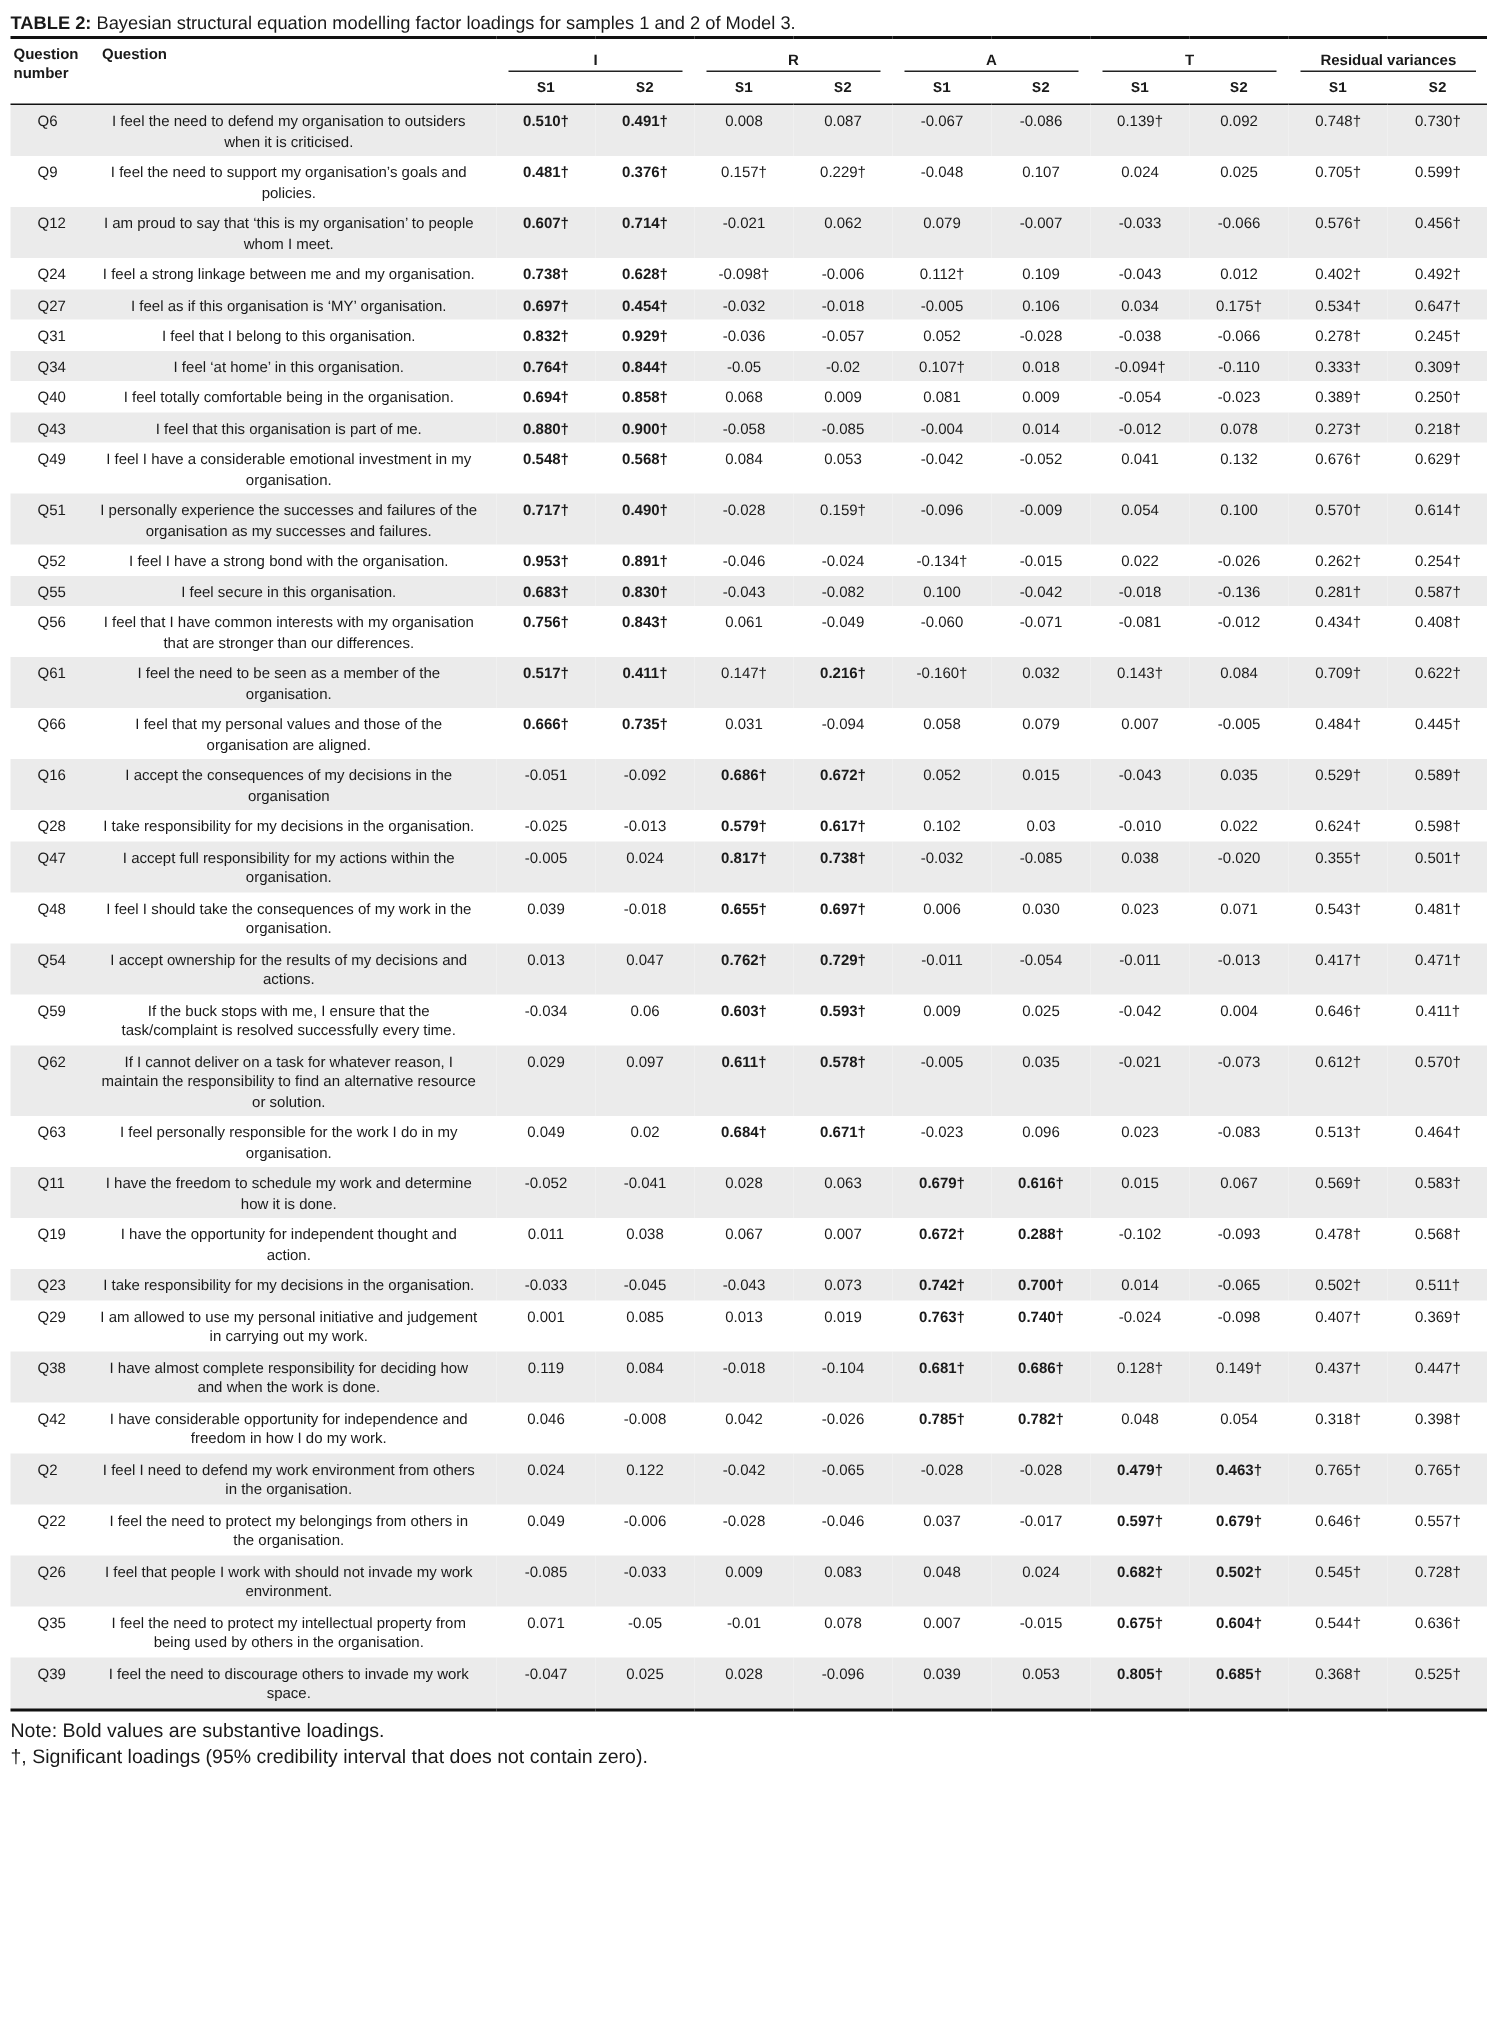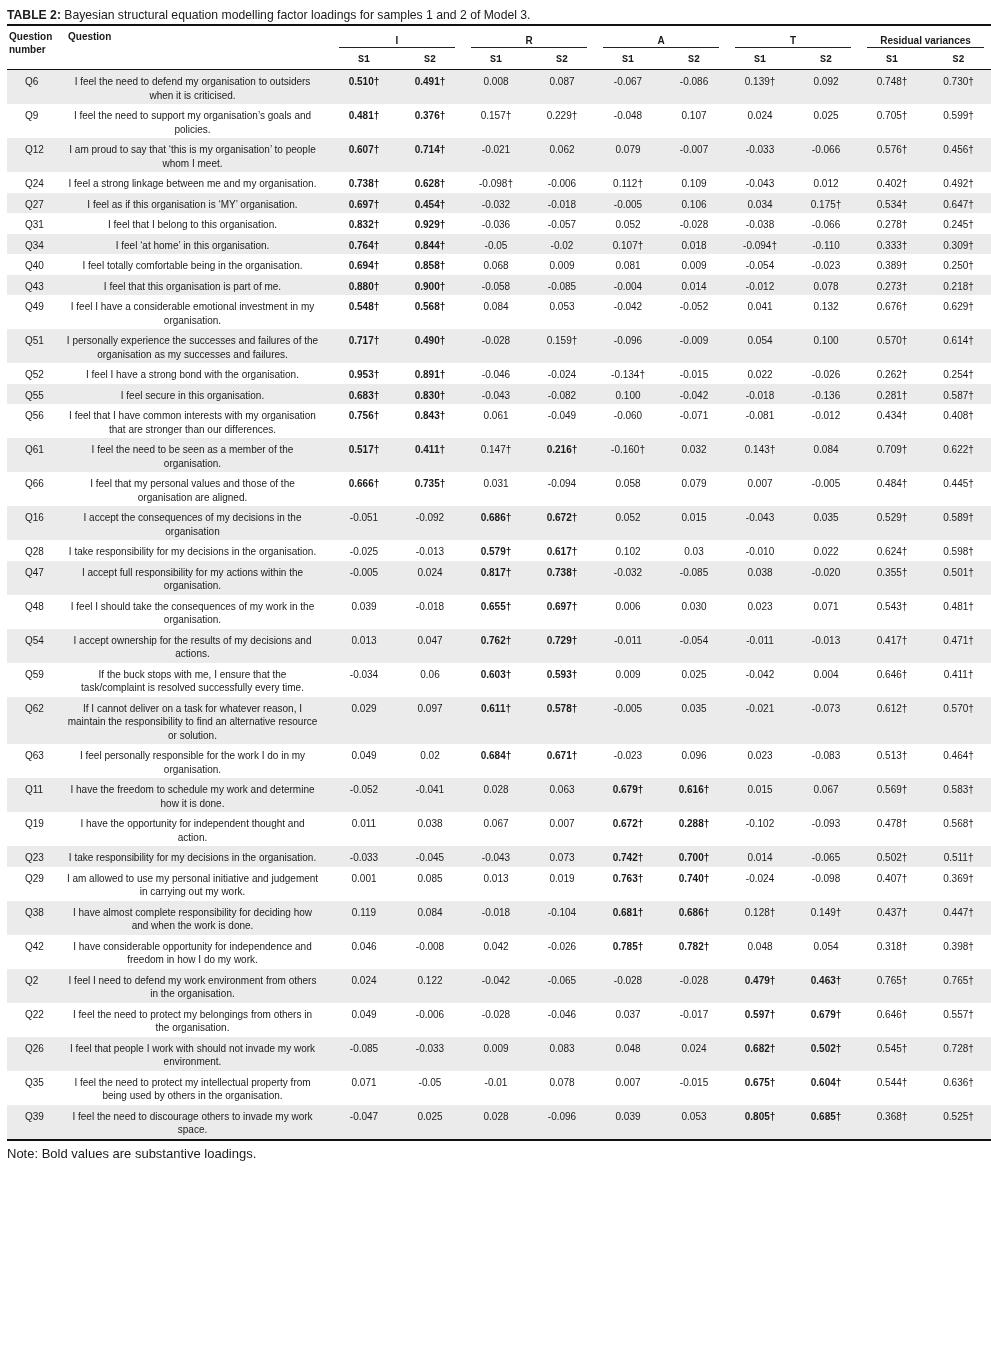--- a/index.html
+++ b/index.html
@@ -563,14 +563,15 @@
           <td>0.053</td>
           <td class="b">0.805†</td>
           <td class="b">0.685†</td>
           <td>0.368†</td>
           <td>0.525†</td>
         </tr>
       </tbody>
   </table>
   <div class="note">
     <div>Note: Bold values are substantive loadings.</div>
+    <div>†, Significant loadings (95% credibility interval that does not contain zero).</div>
   </div>
 </div>
 
 </body></html>

